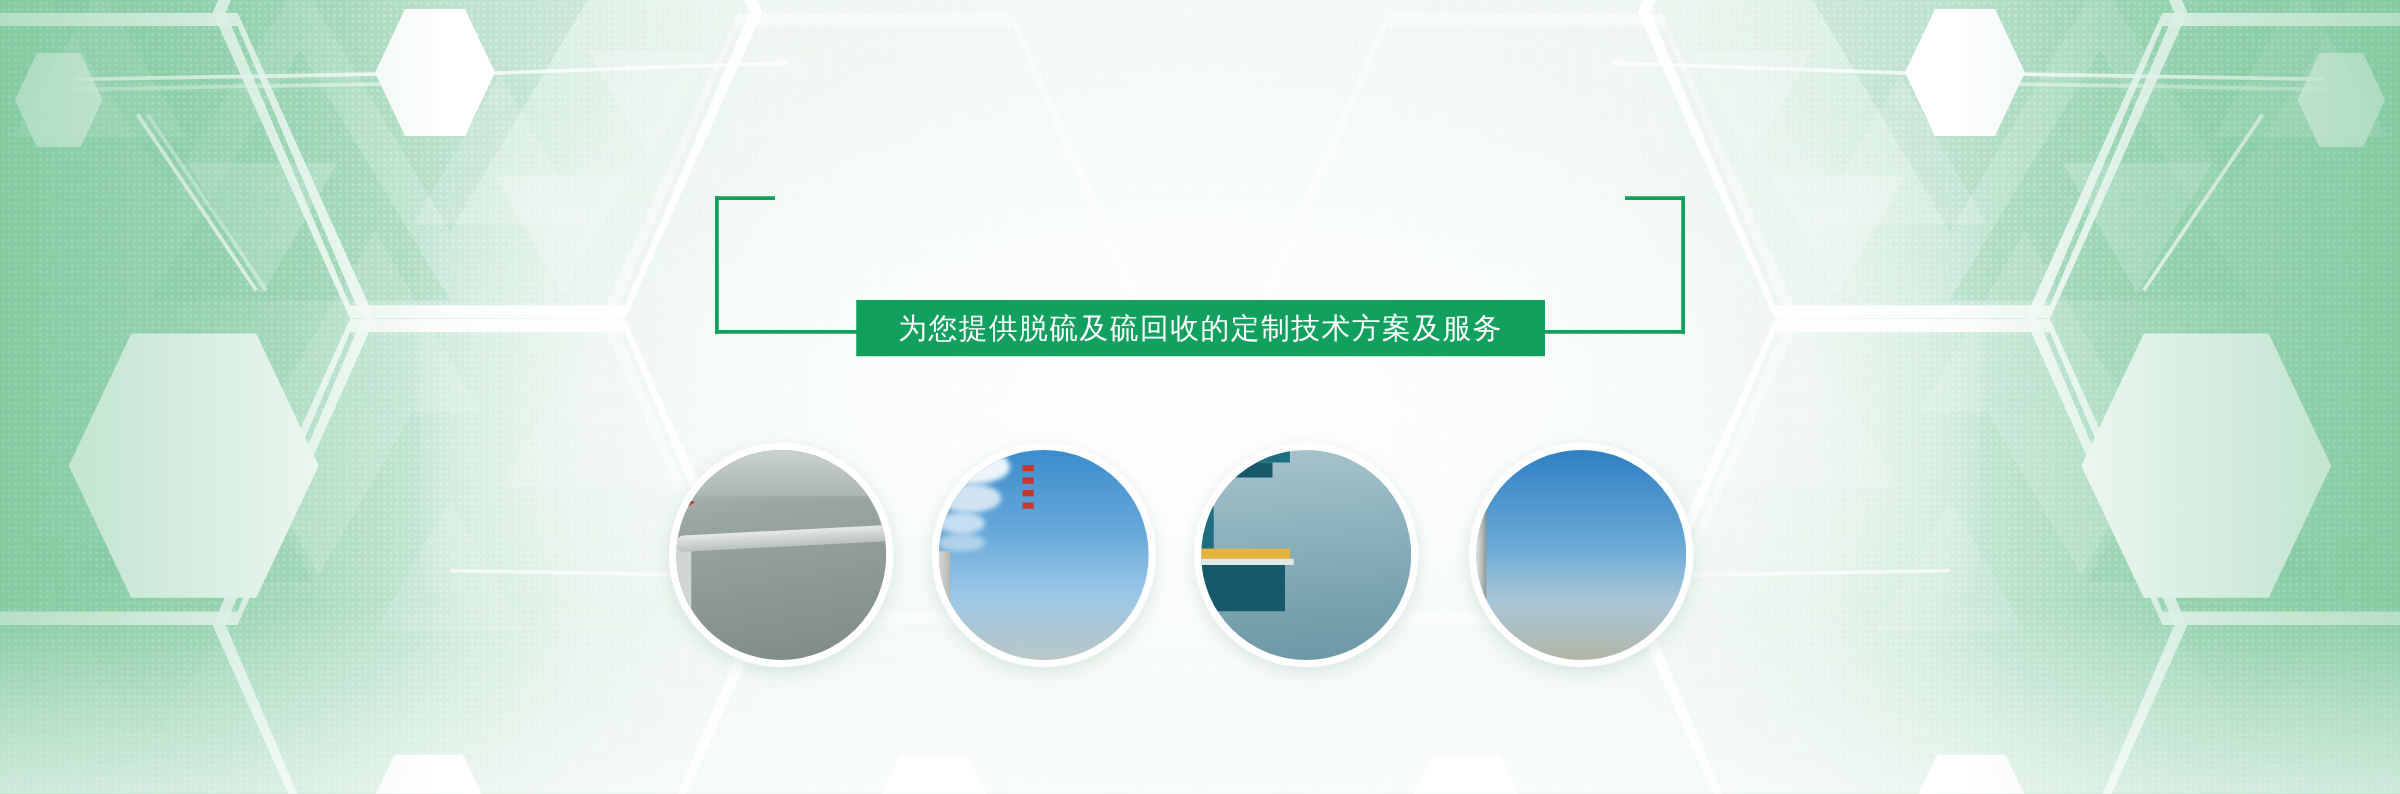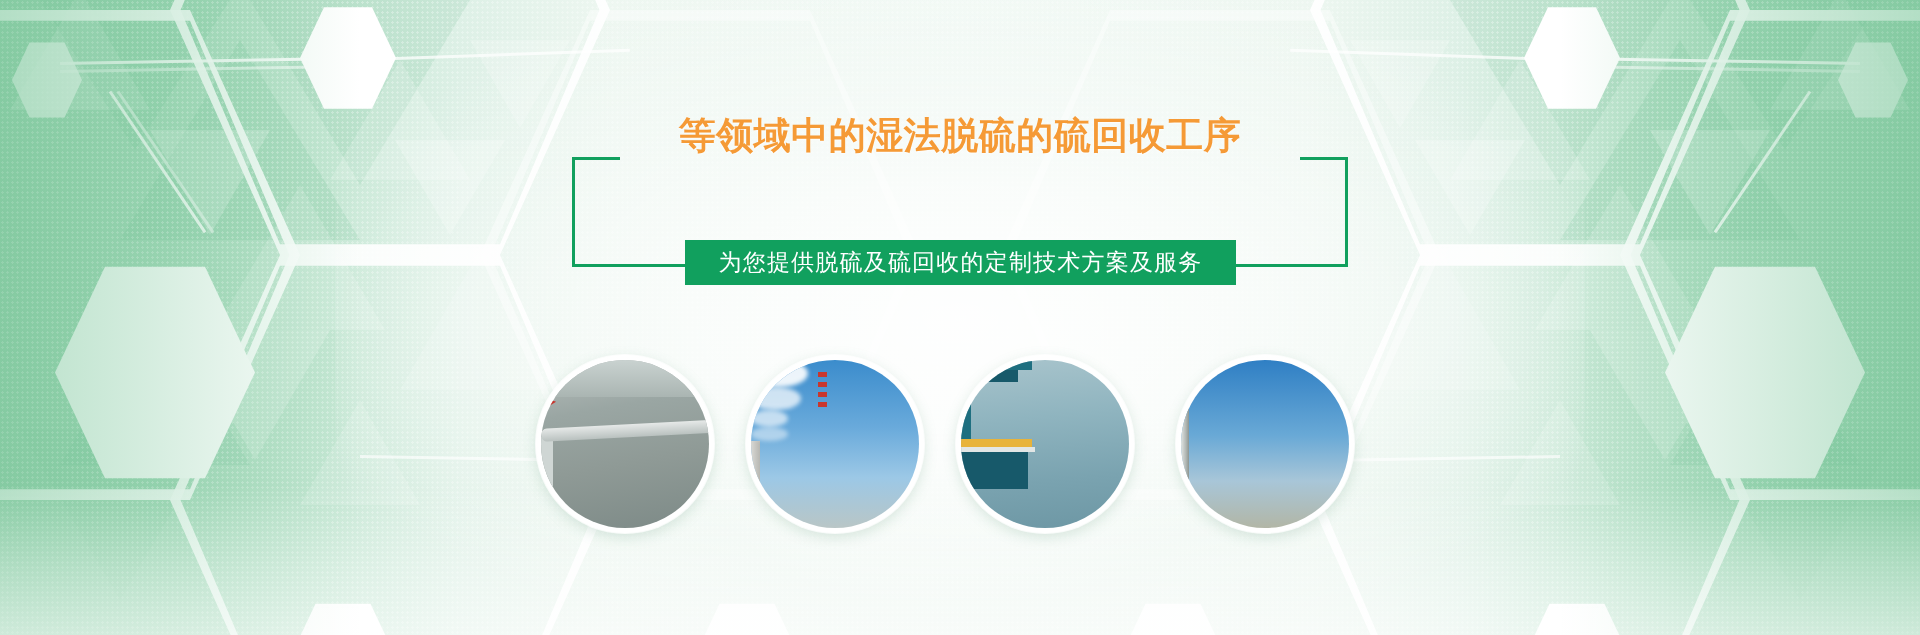--- a/index.html
+++ b/index.html
@@ -257,21 +257,20 @@
       <div class="h" style="left:0;  bottom:0;   width:120px;"></div>
     </div>
 
     <div class="bracket" style="right:572px; top:157px; width:60px; height:110px;">
       <div class="h" style="right:0; top:0;      width:48px;"></div>
       <div class="v" style="right:0; top:0;      height:110px;"></div>
       <div class="h" style="right:0; bottom:0;   width:120px;"></div>
     </div>
 
     <div class="headline">
-      <span class="l2">等领域中的湿法脱硫的硫回收工序</span>
     </div>
 
     <div class="subbar">
       <span>为您提供脱硫及硫回收的定制技术方案及服务</span>
     </div>
 
     <div class="photos">
 
       <div class="circle" style="left:536px;">
         <div class="inner">

